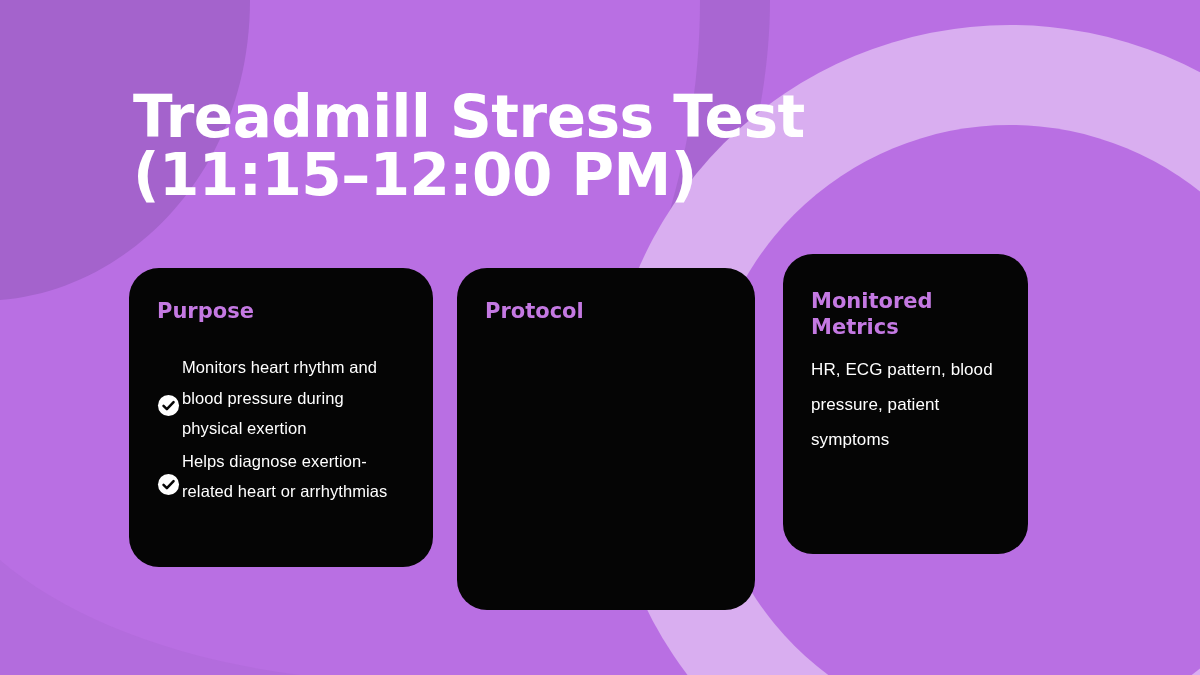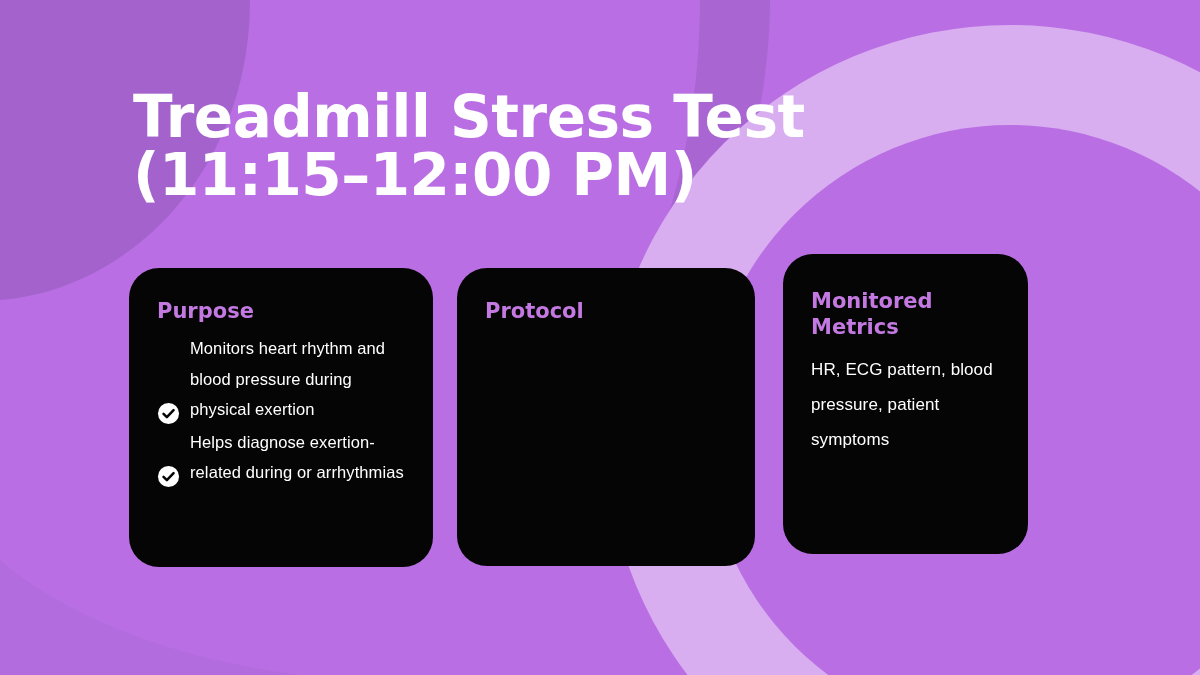--- a/index.html
+++ b/index.html
@@ -32,43 +32,43 @@
 
   
   .card{
     position:absolute;
     background:#050505;
     border-radius:30px;
     z-index:5;
     overflow:hidden;
   }
   #card-0{ left:129px; top:268px; width:304px; height:299px; }
-  #card-1{ left:457px; top:268px; width:298px; height:298px; }
+  #card-1{ left:457px; top:268px; width:298px; height:342px; }
   #card-2{ left:783px; top:254px; width:245px; height:300px; }
 
   .card-inner{ padding:30px 28px 0 28px; }
   #card-2 .card-inner{ padding-top:34px; }
 
   .card-title{
     font-family:"DejaVu Sans", sans-serif;
     font-weight:700;
     font-size:21px;
     line-height:26px;
     color:#c479e2;
-    margin-bottom:9px;
+    margin-bottom:28px;
     white-space:pre-line;
   }
   #card-2 .card-title{ margin-bottom:12px; }
 
   
   ul.bullets{ list-style:none; }
   ul.bullets li{
     display:flex;
-    align-items:flex-end;
-    gap:10px;
+    align-items:center;
+    gap:2px;
     margin-bottom:2px;
   }
   .check-icon{
     flex:0 0 auto;
     width:23px; height:23px;
     margin-top:16px;
   }
   .bullet-text{
     font-size:16.5px;
     line-height:30.5px;
@@ -122,21 +122,21 @@
         </span>
         <span class="bullet-text">Monitors heart rhythm and blood pressure during physical exertion</span>
       </li>
       <li>
         <span class="check-icon">
           <svg viewBox="0 0 24 24" width="23" height="23">
             <circle cx="12" cy="12" r="11" fill="#ffffff"></circle>
             <path d="M6.8 12.3 L10.3 15.8 L17.3 8.4" fill="none" stroke="#050505" stroke-width="2.6" stroke-linecap="round" stroke-linejoin="round"></path>
           </svg>
         </span>
-        <span class="bullet-text">Helps diagnose exertion-related during or arrhythmias</span>
+        <span class="bullet-text">Helps diagnose exertion-related heart or arrhythmias</span>
       </li>
     </ul>
   </div>
 </div>
 
 <div class="card" id="card-1">
   <div class="card-inner">
     <div class="card-title">Protocol</div>
   </div>
 </div>

